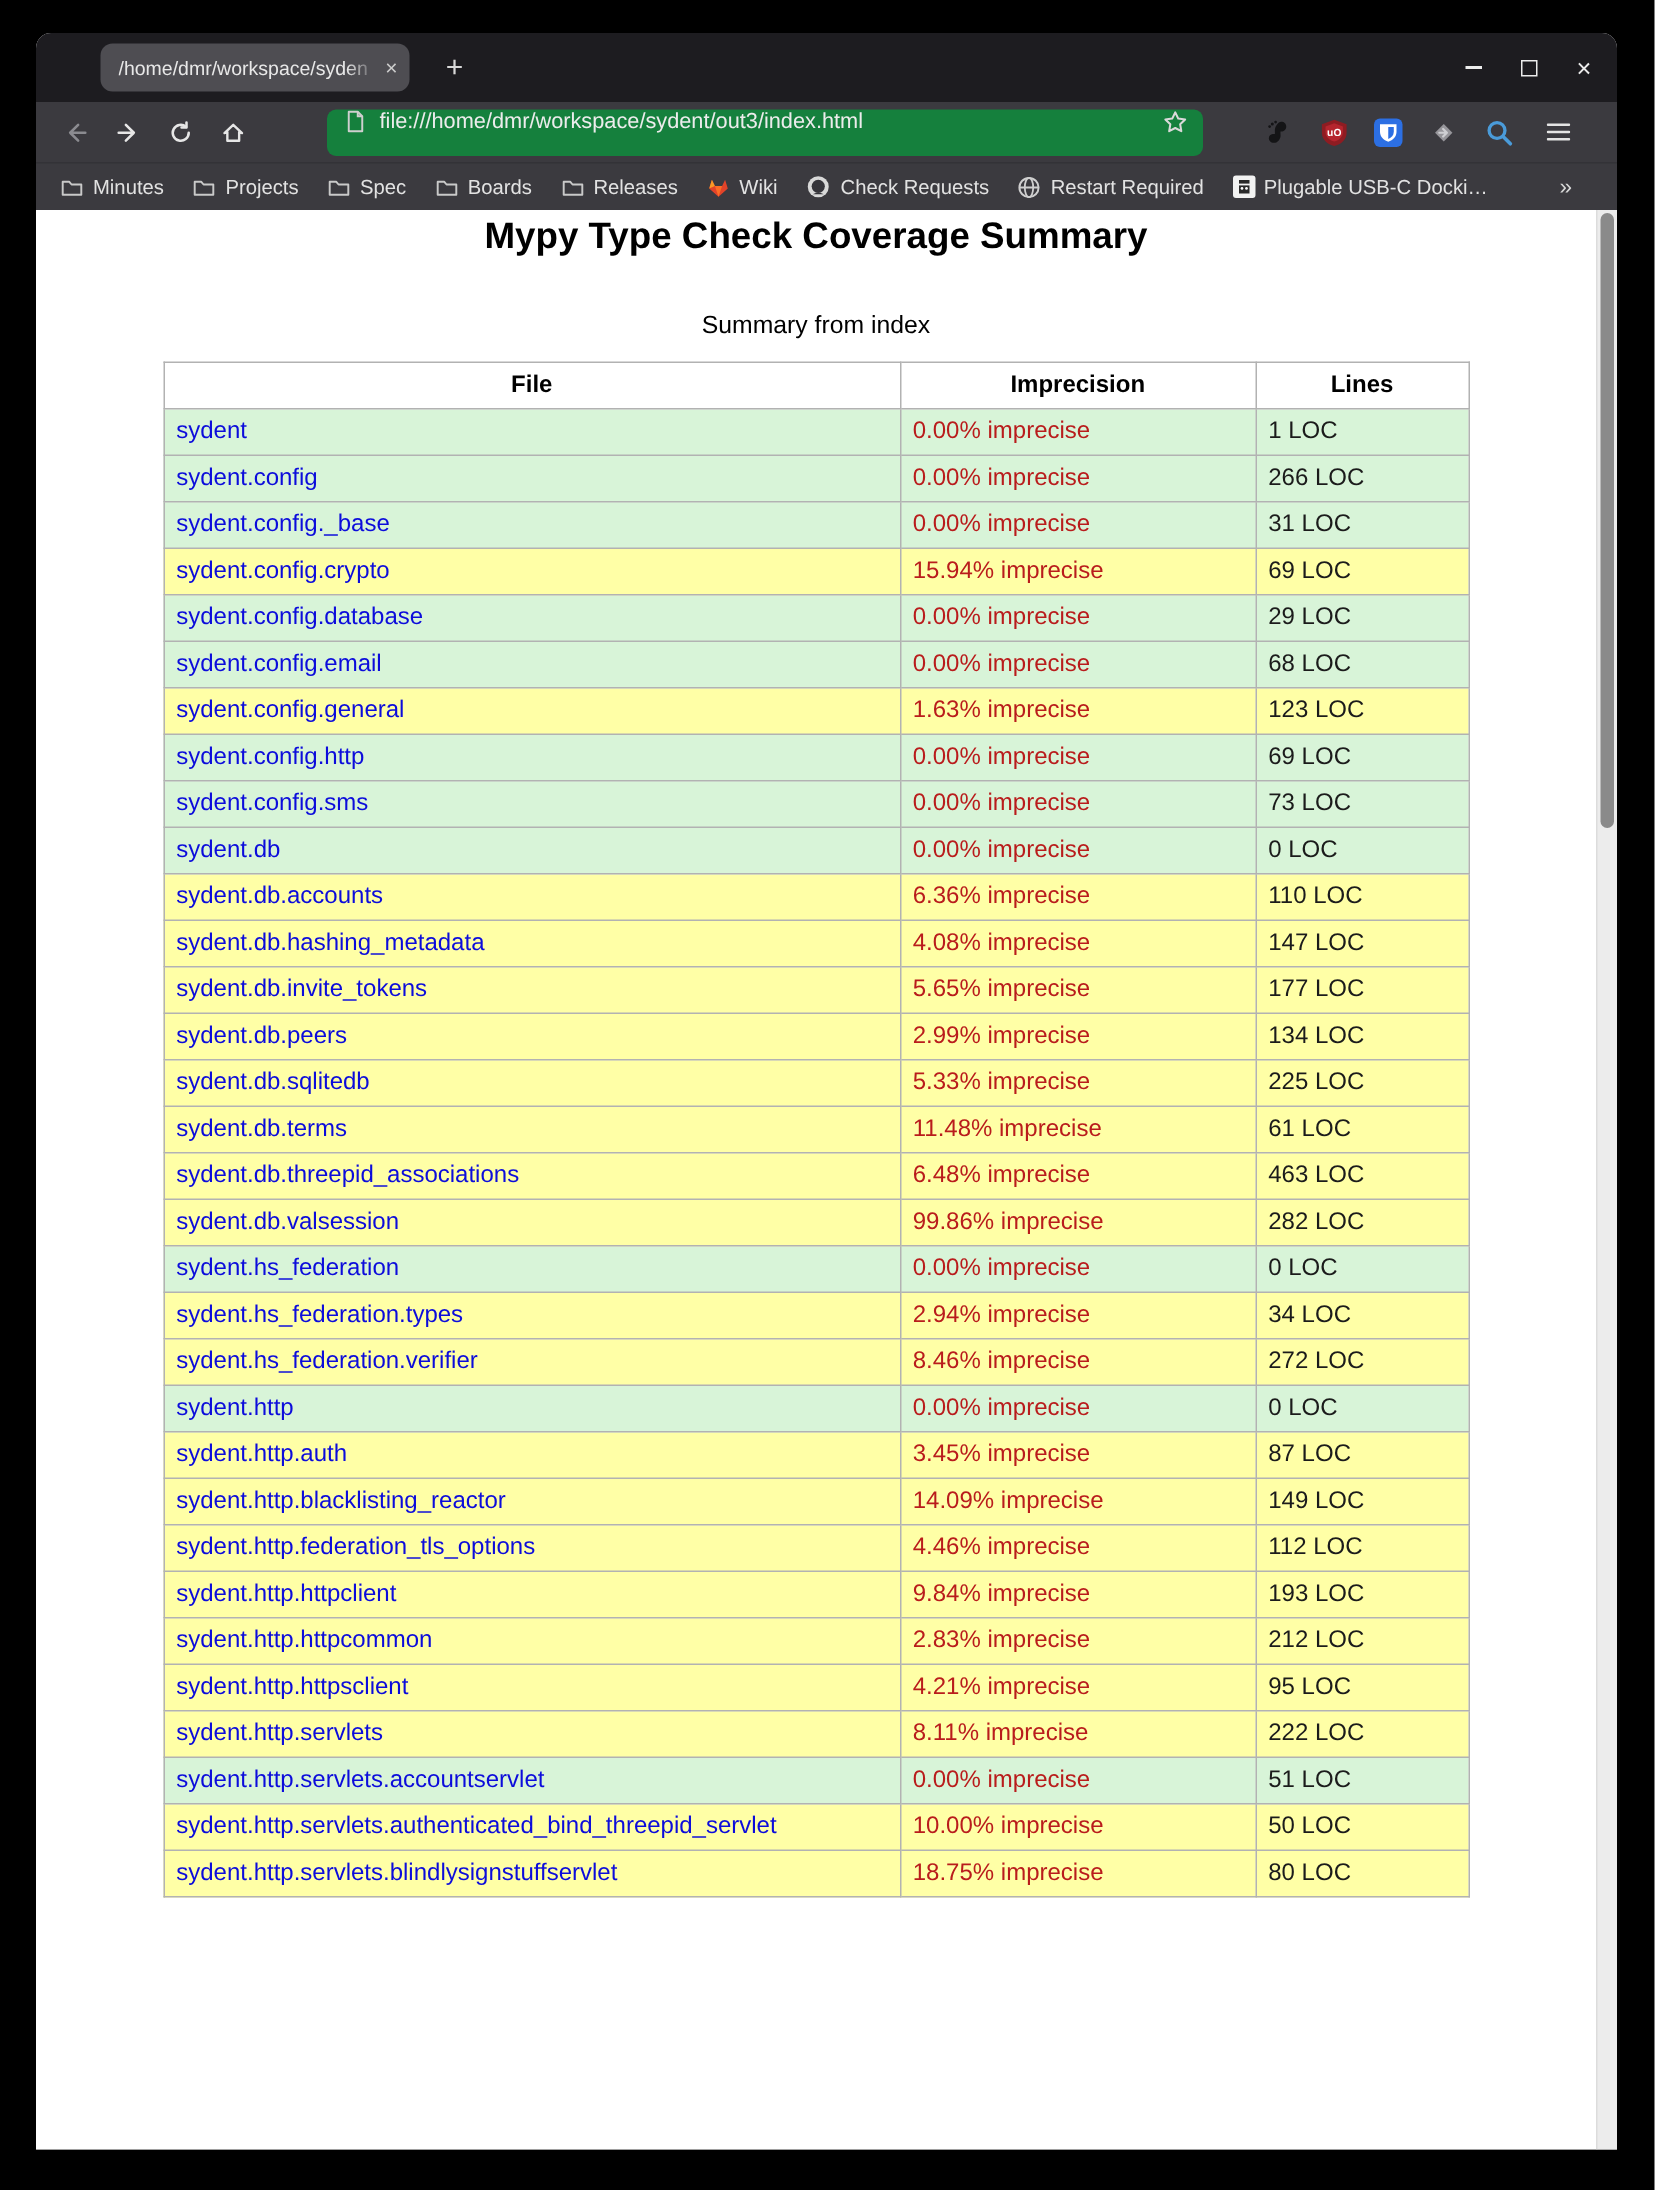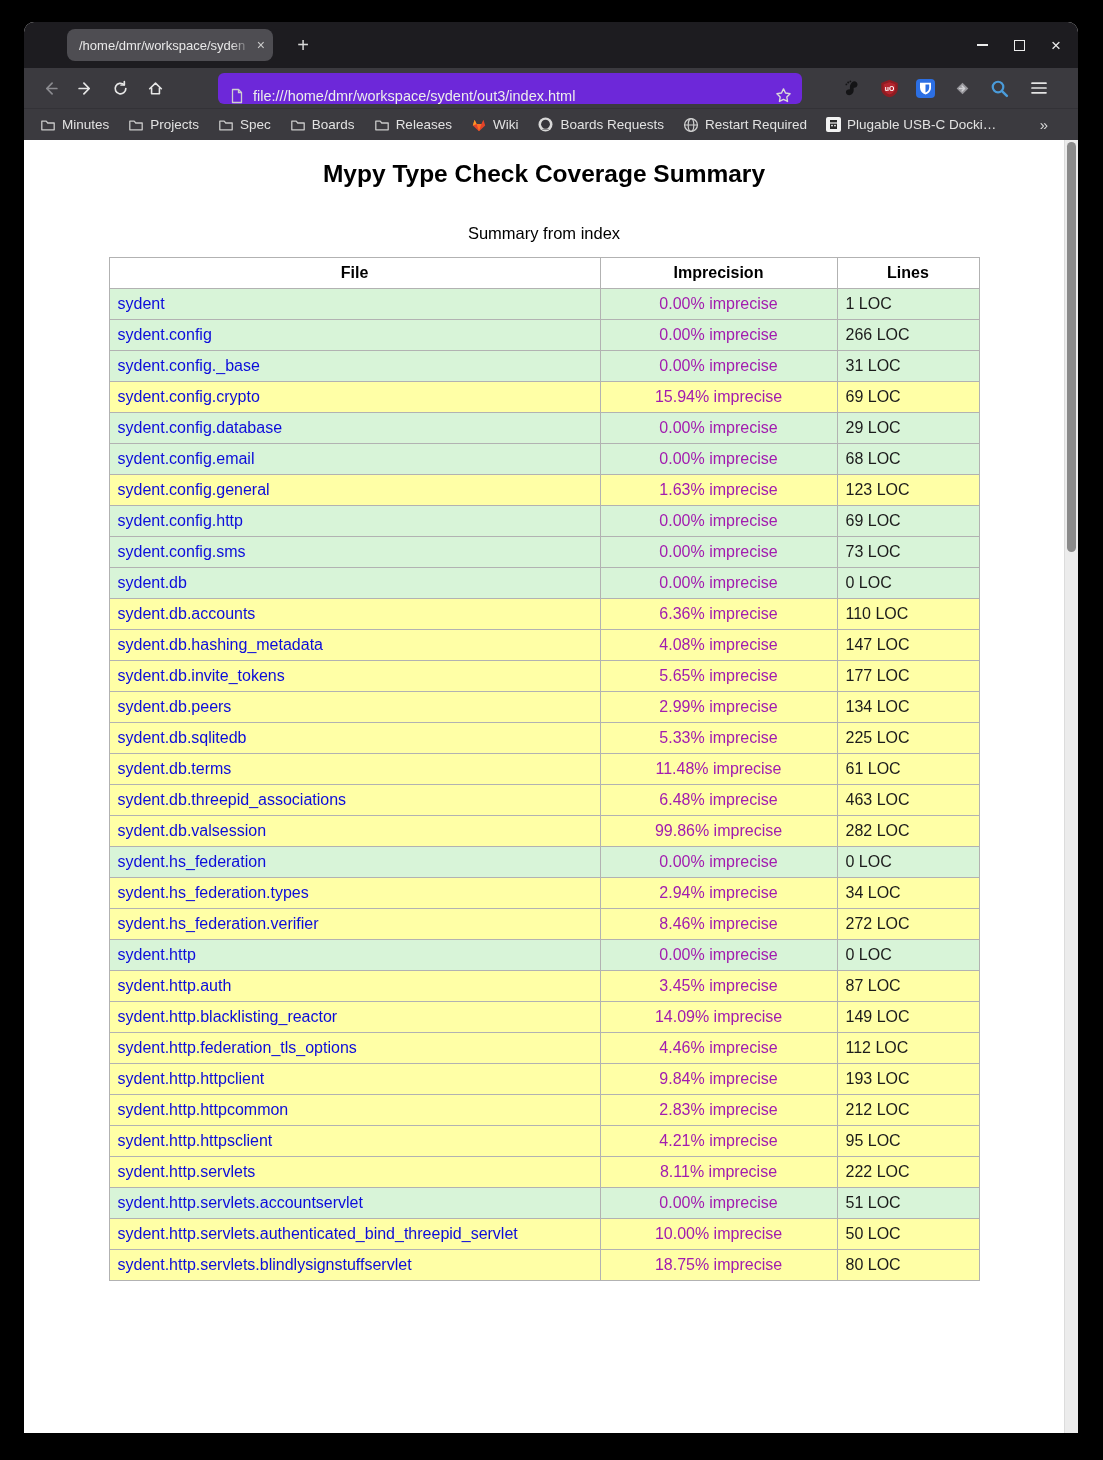--- a/index.html
+++ b/index.html
@@ -37,48 +37,48 @@
   .glyph-max{width:9px;height:9px;border:1.6px solid #ececec;display:block;}
   .glyph-close{color:#ececec;font-size:17px;line-height:17px;}
   
   .toolbar{
     height:40px;background:#3b3a3f;display:flex;align-items:center;
     padding:0 10px;box-sizing:border-box;
   }
   .navbtn{width:32px;height:32px;display:flex;align-items:center;justify-content:center;
     border-radius:5px;flex:0 0 auto;margin-right:3px;}
   .urlbar{
-    margin-left:44px;width:584px;height:31px;background:#6d28d9;border-radius:6px;
-    display:flex;align-items:flex-end;box-sizing:border-box;padding:0 10px 0 12px;flex:0 0 auto;
+    margin-left:44px;width:584px;height:31px;background:#15803d;border-radius:6px;
+    display:flex;align-items:flex-start;box-sizing:border-box;padding:0 10px 0 12px;flex:0 0 auto;
   }
   .url-text{flex:1;color:#ececec;font-size:14.5px;margin-left:9px;white-space:nowrap;overflow:hidden;}
   .ext-icons{margin-left:40px;display:flex;align-items:center;gap:17px;}
   .ext{width:20px;height:20px;display:flex;align-items:center;justify-content:center;}
   .bw-badge{width:19px;height:19px;border-radius:4px;background:#2c6fe3;
     display:flex;align-items:center;justify-content:center;}
   .menu-btn{margin-left:15px;width:30px;height:30px;display:flex;align-items:center;justify-content:center;}
   
   .bookmarks{
     height:32px;background:#3b3a3f;border-top:1px solid #333237;display:flex;align-items:center;
     padding:0 30px 0 16px;box-sizing:border-box;gap:19px;
   }
   .bm{display:flex;align-items:center;gap:6px;color:#e2e2e2;font-size:13.5px;white-space:nowrap;}
   .bm-overflow{margin-left:auto;color:#d8d8d8;font-size:15px;}
   .favicon-page{width:15px;height:15px;background:#f2f2f2;border-radius:2px;
     display:flex;align-items:center;justify-content:center;}
   
   .content{position:relative;height:1293px;background:#fff;overflow:hidden;color:#000;}
   .page-inner{position:absolute;left:0;top:0;right:14px;}
-  h1.page-title{margin:20px 0 0;text-align:center;font-size:24.5px;font-weight:bold;color:#000;}
+  h1.page-title{margin:4px 0 0;text-align:center;font-size:24.5px;font-weight:bold;color:#000;}
   .subtitle{margin:36px 0 0;text-align:center;font-size:16.5px;color:#000;}
   table.cov{border-collapse:collapse;margin:14px auto 0;font-size:16px;table-layout:fixed;}
   table.cov th,table.cov td{border:1px solid var(--table-border);}
   table.cov th{background:#fff;font-weight:bold;text-align:center;padding:6px 8px;color:#000;}
   td.c-file{width:474px;text-align:left;padding:6px 8px;margin-left:17px;}
-  td.c-imp{width:220px;text-align:center;padding:6px 8px;color:#a21caf;}
+  td.c-imp{width:220px;padding:6px 8px;color:#b91c1c;}
   td.c-lines{width:125px;text-align:left;padding:6px 8px;color:#1b1b1b;}
   tr.q-precise{background:var(--row-precise);}
   tr.q-imprecise{background:var(--row-imprecise);}
   a.file-link{color:var(--link);text-decoration:none;}
   
   .scrollbar{position:absolute;right:0;top:0;width:14px;height:1293px;background:#ececec;
     border-left:1px solid #dcdcdc;box-sizing:border-box;}
   .scroll-thumb{position:absolute;left:2px;top:2px;width:9px;height:410px;background:#8a8a8a;border-radius:5px;}
   svg{display:block;}
 </style>
@@ -223,21 +223,21 @@
           <path d="M1.8 8.6 3.6 2.8 5.6 7Z" fill="#fca326" opacity=".9"></path>
         </svg>
         <span>Wiki</span>
       </span>
       <span class="bm">
         <svg width="17" height="17" viewBox="0 0 17 17">
           <circle cx="8.5" cy="8.5" r="7" fill="#d8d8d8"></circle>
           <circle cx="8.5" cy="8.2" r="4.4" fill="#35343a"></circle>
           <path d="M5 13.5c1-1.4 6-1.4 7 0z" fill="#35343a"></path>
         </svg>
-        <span>Boards Requests</span>
+        <span>Check Requests</span>
       </span>
       <span class="bm">
         <svg width="16" height="16" viewBox="0 0 16 16">
           <circle cx="8" cy="8" r="6.4" fill="none" stroke="#cfcfcf" stroke-width="1.3"></circle>
           <ellipse cx="8" cy="8" rx="2.8" ry="6.4" fill="none" stroke="#cfcfcf" stroke-width="1.2"></ellipse>
           <path d="M1.6 8h12.8" stroke="#cfcfcf" stroke-width="1.2"></path>
         </svg>
         <span>Restart Required</span>
       </span>
       <span class="bm">

